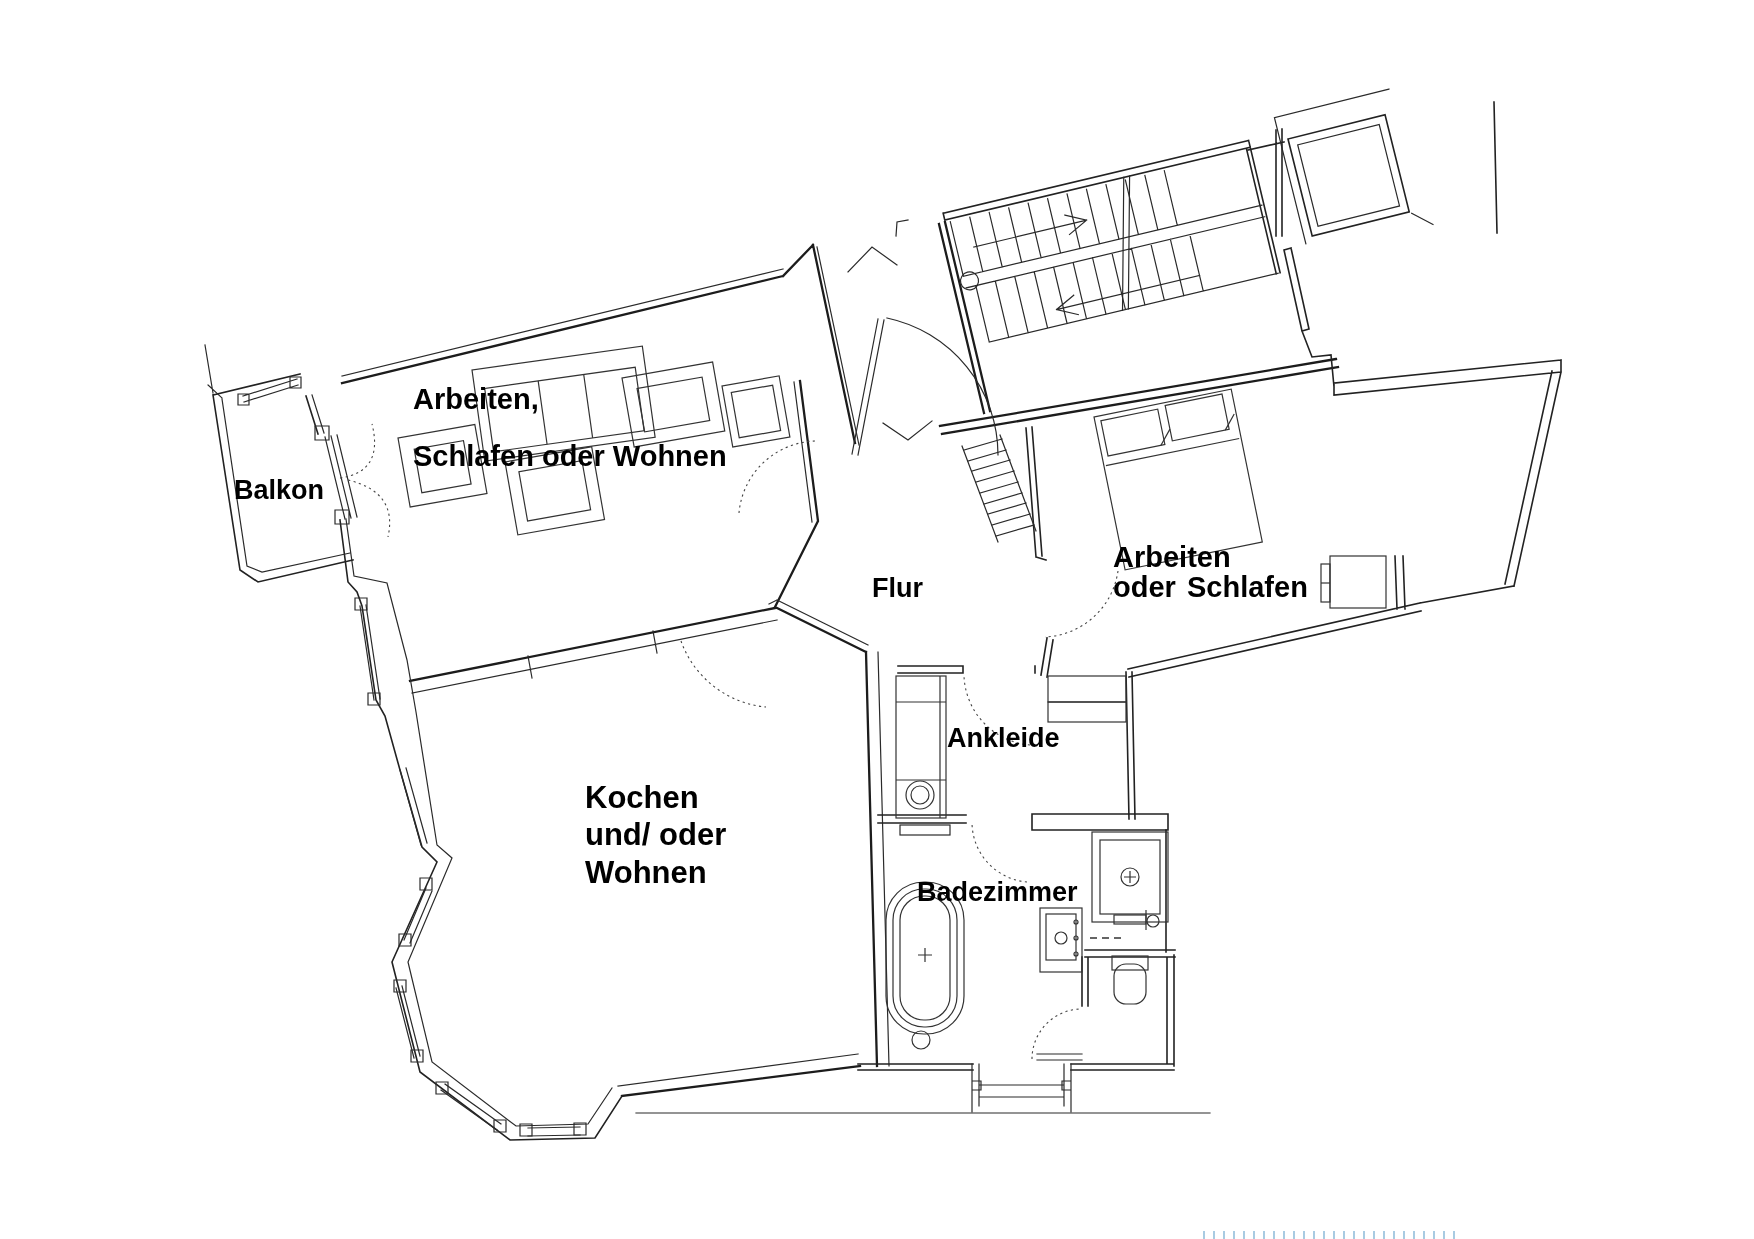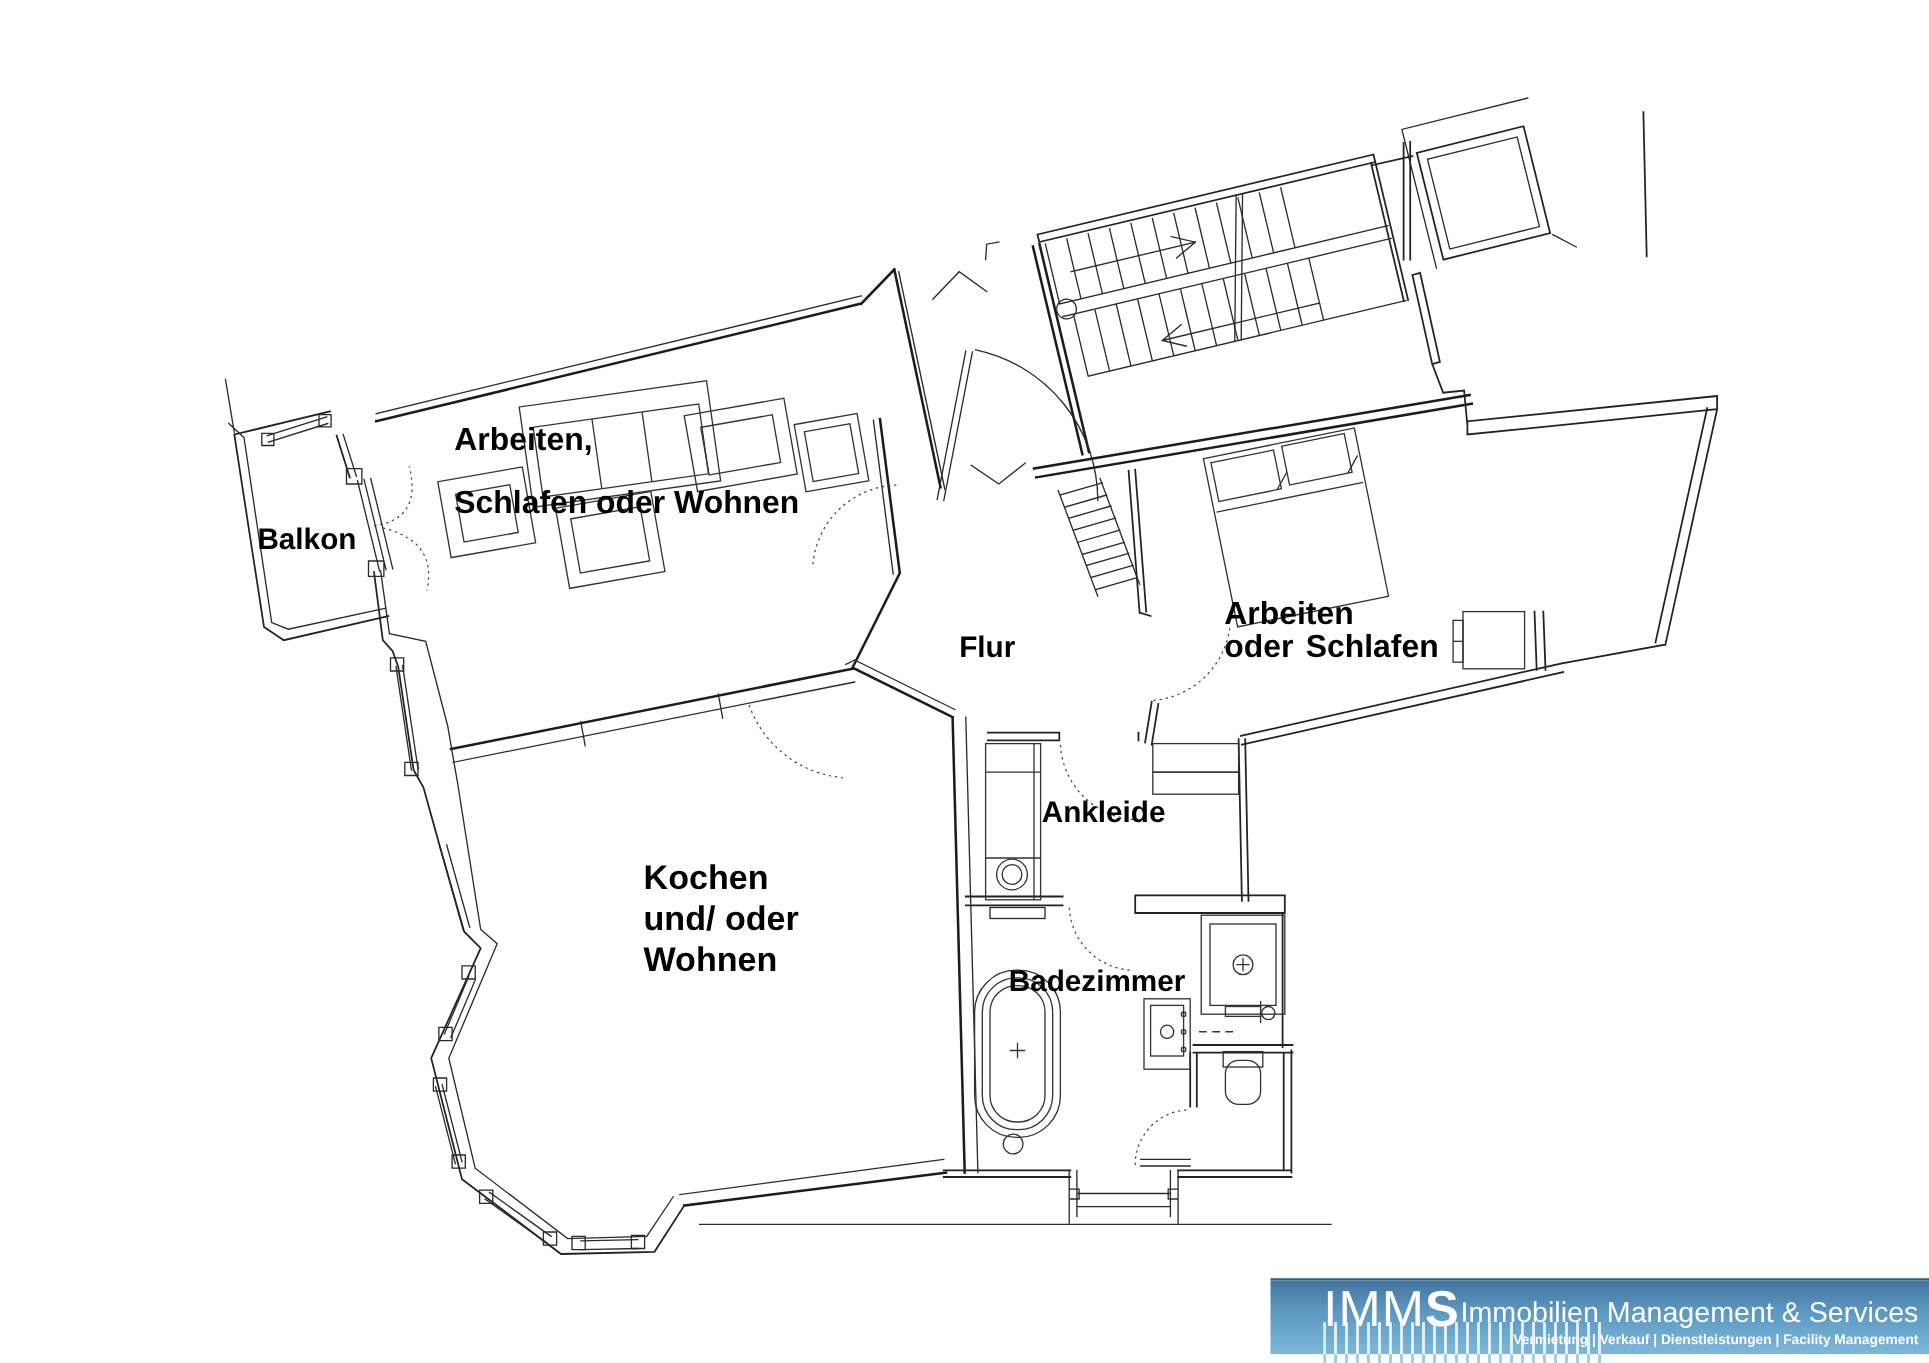--- a/index.html
+++ b/index.html
@@ -259,20 +259,14 @@
     <text class="lbl lbl-big" x="1113" y="597">oder</text>
     <text class="lbl lbl-big" x="1187" y="597">Schlafen</text>
     <text class="lbl lbl-mid" x="947" y="747">Ankleide</text>
     <text class="lbl lbl-kitchen" x="585" y="808">Kochen</text>
     <text class="lbl lbl-kitchen" x="585" y="845">und/ oder</text>
     <text class="lbl lbl-kitchen" x="585" y="883">Wohnen</text>
     <text class="lbl lbl-mid" x="917" y="901">Badezimmer</text>
   </g>
 </svg>
 
-  <div class="banner" id="banner" style="background: linear-gradient(rgb(68, 116, 159) 0%, rgb(91, 150, 192) 40%, rgb(125, 184, 218) 100%);">
-    <div class="brand"><span class="b-light">IMM</span><span class="b-bold">S</span></div>
-    <div class="barcode-in"></div>
-    <div class="banner-title">Immobilien Management &amp; Services</div>
-    <div class="banner-sub">Vermietung | Verkauf | Dienstleistungen | Facility Management</div>
-  </div>
   <div class="barcode-below"></div>
 </div>
 
 </body></html>

